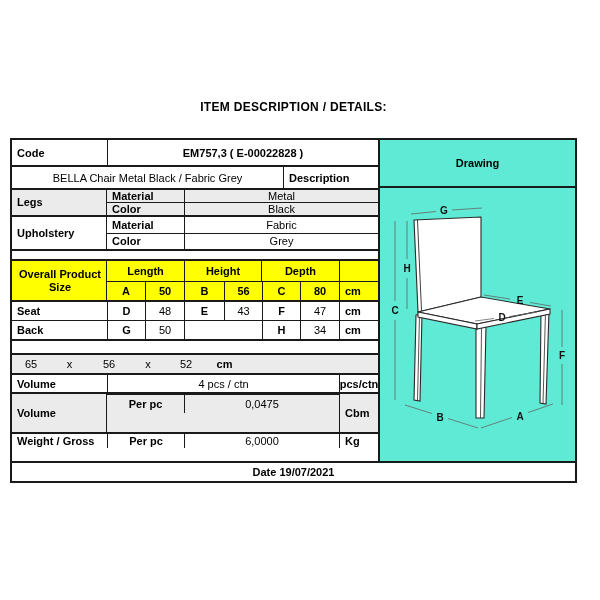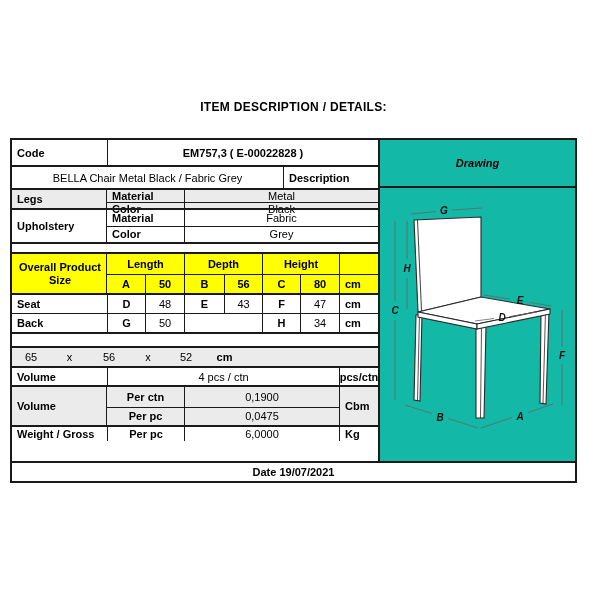--- a/index.html
+++ b/index.html
@@ -30,21 +30,21 @@
   .grey { background: var(--grey); }
   .yel { background: var(--yel); }
   .bt1 { border-top: 1px solid var(--bd); }
   .bt2 { border-top: 2px solid var(--bd); }
   .w0 { width: 95px; } .w1 { width: 38px; } .w2 { width: 39px; } .w3 { width: 40px; }
   .w4 { width: 38px; } .w5 { width: 38px; } .w6 { width: 39px; } .w7 { width: 39px; }
   .wlbl2 { width: 77px; } .wpair { width: 78px; } .wfull { width: 271px; }
   .wval6 { width: 232px; } .wval4 { width: 155px; }
   .ps { display: flex; align-items: center; justify-content: center; }
 
-  .drawcol { flex: 1; display: flex; flex-direction: column; background: #14b8a6; font-style: italic; }
+  .drawcol { flex: 1; display: flex; flex-direction: column; background: #5eead4; }
   .drawhdr { height: 48px; border-bottom: 2px solid var(--bd); display: flex;
              align-items: center; justify-content: center; font-weight: bold; font-size: 11px; }
   .drawarea { flex: 1; position: relative; }
   .drawarea svg { position: absolute; inset: 0; }
   svg text { font-family: "Liberation Sans", sans-serif; font-size: 10px; font-weight: 600; fill: #111; }
 
   .daterow { height: 20px; border-top: 2px solid var(--bd); display: flex;
              align-items: center; justify-content: center; font-weight: bold; }
 </style>
 </head>
@@ -61,21 +61,21 @@
         <div class="row" style="height:25px">
           <div class="c w0 lft b">Code</div>
           <div class="c wfull b">EM757,3 ( E-00022828 )</div>
         </div>
 
         <div class="row bt2" style="height:23px">
           <div class="c wfull">BELLA Chair Metal Black / Fabric Grey</div>
           <div class="c w0 lft b">Description</div>
         </div>
 
-        <div class="sec bt2 grey" style="height:20px">
+        <div class="sec bt2 grey" style="height:27px">
           <div class="slbl">Legs</div>
           <div class="rows">
             <div class="row" style="height:19px">
               <div class="c wlbl2 lft b">Material</div>
               <div class="c" style="flex:1">Metal</div>
             </div>
             <div class="row bt1" style="height:17px">
               <div class="c wlbl2 lft b">Color</div>
               <div class="c" style="flex:1">Black</div>
             </div>
@@ -96,22 +96,22 @@
           </div>
         </div>
 
         <div class="row bt2" style="height:10px"></div>
 
         <div class="sec bt2 yel" style="height:41px">
           <div class="slbl" style="justify-content:center;text-align:center;padding-left:2px">Overall Product Size</div>
           <div class="rows">
             <div class="row" style="height:21px">
               <div class="c wlbl2 b">Length</div>
+              <div class="c wlbl2 b">Height</div>
               <div class="c wpair b">Depth</div>
-              <div class="c wlbl2 b">Height</div>
               <div class="c w7"></div>
             </div>
             <div class="row bt1" style="height:20px">
               <div class="c w1 b">A</div>
               <div class="c w2 b">50</div>
               <div class="c w3 b">B</div>
               <div class="c w4 b">56</div>
               <div class="c w5 b">C</div>
               <div class="c w6 b">80</div>
               <div class="c w7 lft b">cm</div>
@@ -155,24 +155,20 @@
 
         <div class="row bt2" style="height:19px">
           <div class="c w0 lft b">Volume</div>
           <div class="c wval6">4 pcs / ctn</div>
           <div class="c w7 b">pcs/ctn</div>
         </div>
 
         <div class="sec bt2 grey" style="height:40px">
           <div class="slbl">Volume</div>
           <div class="rows">
-            <div class="row" style="height:21px">
-              <div class="c wlbl2 b">Per ctn</div>
-              <div class="c" style="flex:1">0,1900</div>
-            </div>
             <div class="row bt1" style="height:19px">
               <div class="c wlbl2 b">Per pc</div>
               <div class="c" style="flex:1">0,0475</div>
             </div>
           </div>
           <div class="c w7 lft b">Cbm</div>
         </div>
 
         <div class="row bt2" style="height:16px">
           <div class="c w0 lft b">Weight / Gross</div>

